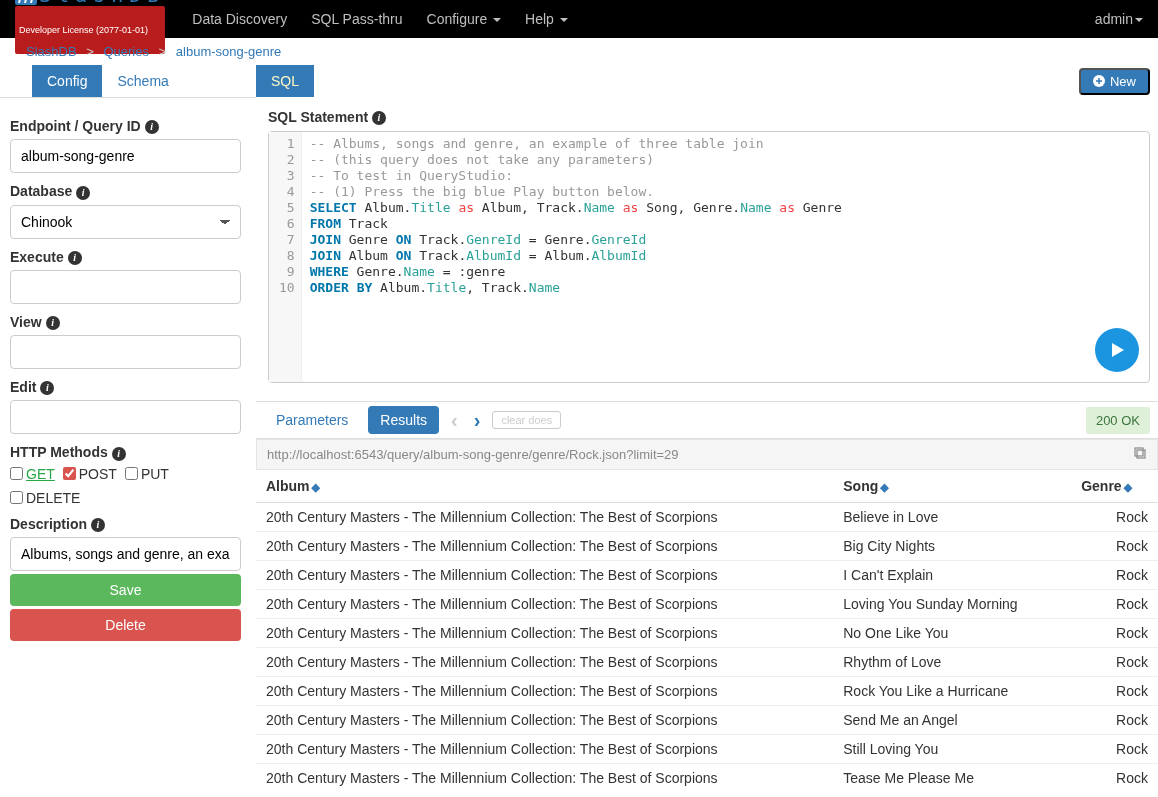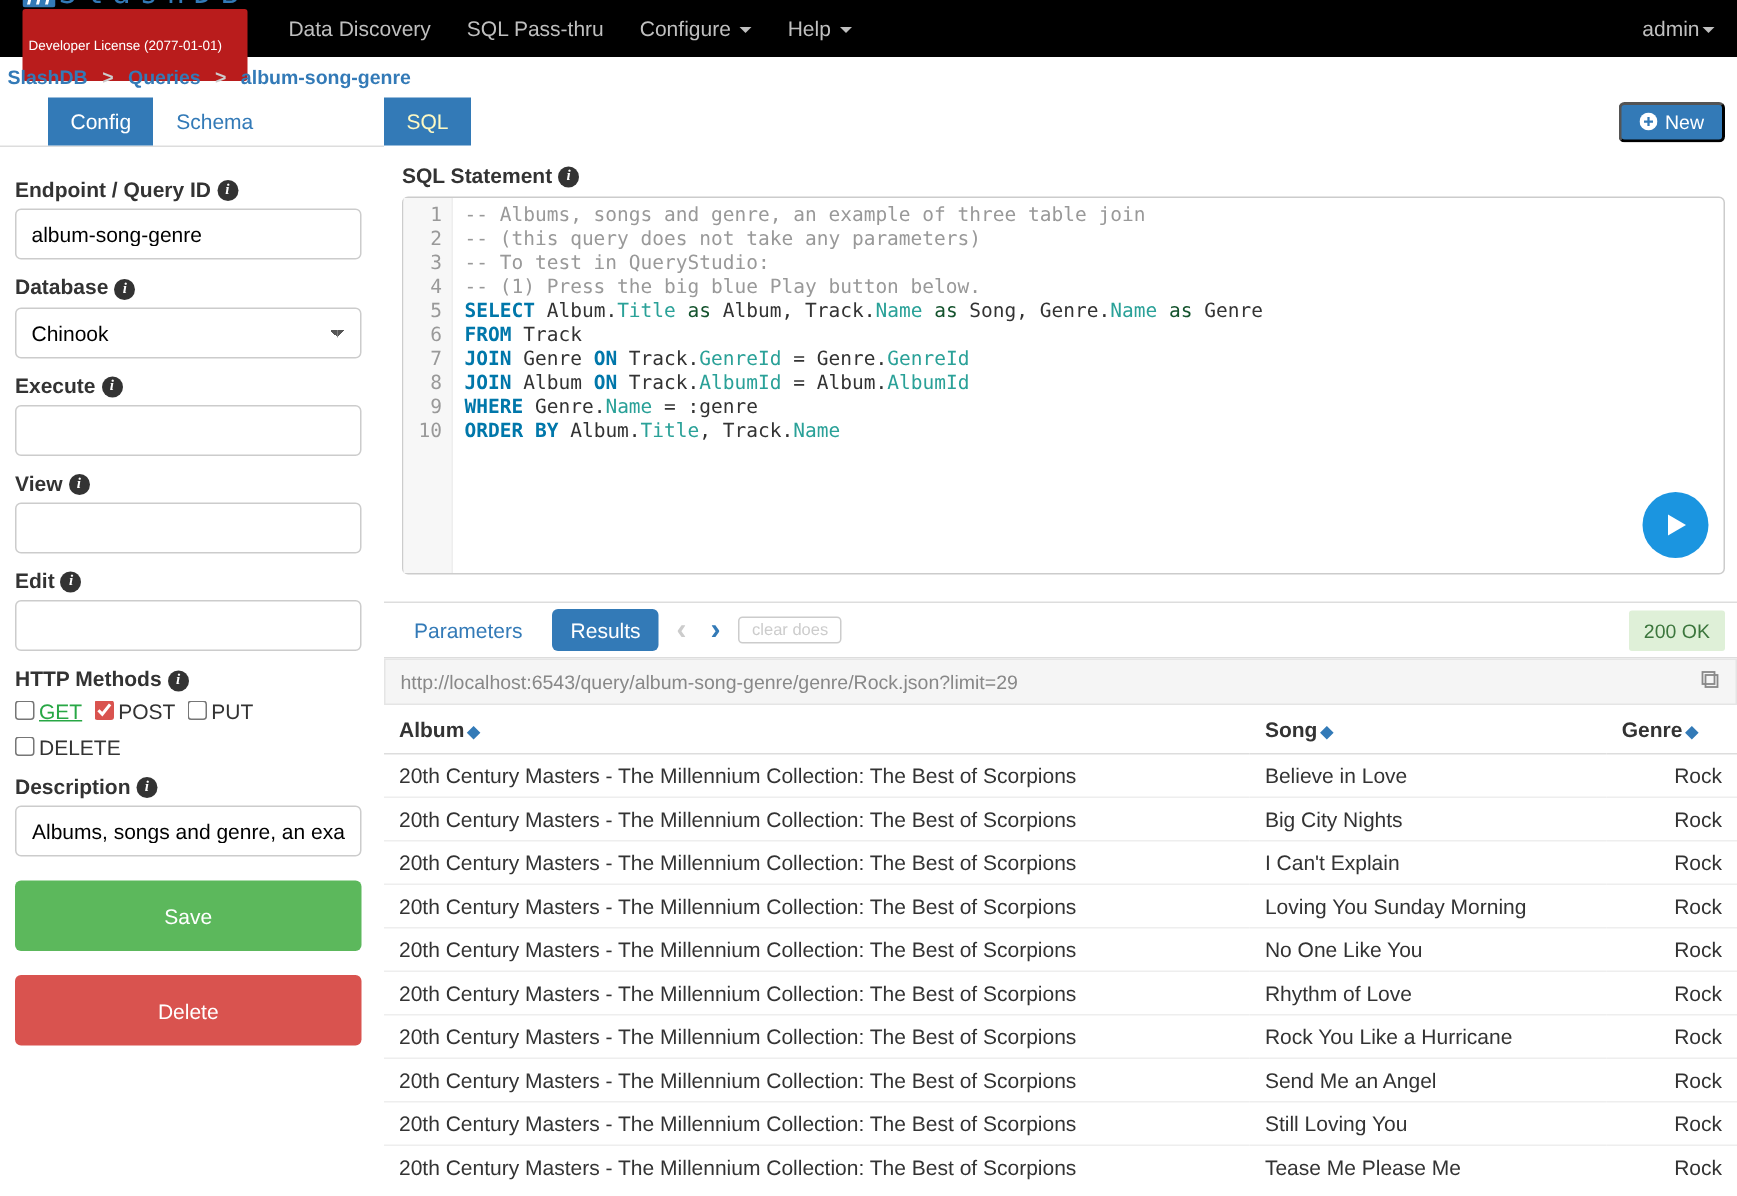--- a/index.html
+++ b/index.html
@@ -5,57 +5,57 @@
 * { box-sizing: border-box; margin: 0; padding: 0; }
 body { font-family: "Helvetica Neue", Helvetica, Arial, sans-serif; font-size: 14px; color: #333; background: #fff; }
 .navbar { background: #000; color: #fff; height: 38px; display: flex; align-items: center; padding: 0 15px; }
 .navbar-brand { display: flex; flex-direction: column; margin-right: 15px; }
 .brand-logo { color: #337ab7; font-family: monospace; font-size: 20px; letter-spacing: 6px; line-height: 1; display: flex; align-items: center; }
 .brand-logo svg { margin-right: 2px; }
 .brand-license { background: #b91c1c; color: #fff; font-size: 9px; padding: 19px 4px; border-radius: 2px; margin-top: 1px; }
 .nav-item { color: #bfbfbf; padding: 0 12px; cursor: pointer; font-size: 14px; }
 .nav-right { margin-left: auto; color: #bfbfbf; font-size: 14px; }
 .caret { display: inline-block; width: 0; height: 0; margin-left: 2px; vertical-align: middle; border-top: 4px solid; border-right: 4px solid transparent; border-left: 4px solid transparent; }
-.breadcrumb { padding: 6px 5px; font-size: 13px; font-weight: bold; }
+.breadcrumb { padding: 6px 26px; font-size: 13px; }
 .breadcrumb a { color: #337ab7; text-decoration: none; }
 .breadcrumb .sep { color: #ccc; margin: 0 6px; }
 .breadcrumb .cur { color: #337ab7; }
 .main { display: flex; }
 .sidebar { width: 256px; flex-shrink: 0; padding: 0 0 0 0; }
 .content { flex: 1; padding: 0 0 0 0; min-width: 0; }
 .tabs { display: flex; border-bottom: 1px solid #ddd; padding-left: 32px; }
 .tab { padding: 8px 15px; cursor: pointer; color: #337ab7; }
 .tab.active { background: #337ab7; color: #fff; }
 .form-section { padding: 10px 15px 0 10px; }
 .form-label { font-weight: bold; font-size: 14px; margin-top: 10px; margin-bottom: 5px; display: block; }
 .info-icon { display: inline-block; width: 14px; height: 14px; border-radius: 50%; background: #333; color: #fff; font-size: 10px; text-align: center; line-height: 14px; font-weight: bold; font-style: italic; font-family: serif; vertical-align: middle; }
 .form-control { width: 100%; padding: 6px 10px; border: 1px solid #ccc; border-radius: 4px; font-size: 14px; height: 34px; background: #fff; }
 select.form-control { appearance: none; background-image: linear-gradient(45deg, transparent 50%, #555 50%), linear-gradient(135deg, #555 50%, transparent 50%); background-position: calc(100% - 15px) 14px, calc(100% - 10px) 14px; background-size: 5px 5px, 5px 5px; background-repeat: no-repeat; }
 .checkbox-row { display: flex; gap: 8px; flex-wrap: wrap; margin-top: 5px; }
 .checkbox-item { display: flex; align-items: center; gap: 3px; }
 .checkbox-item input { margin: 0; }
 .checkbox-item.get label { color: #28a745; text-decoration: underline; }
 .checkbox-item.post input { accent-color: #d9534f; }
-.btn { display: block; width: 100%; padding: 6px 22px; border: none; border-radius: 4px; color: #fff; font-size: 14px; cursor: pointer; margin-top: 16px; text-align: center; height: 47px; }
+.btn { display: block; width: 100%; padding: 6px 22px; border: none; border-radius: 4px; color: #fff; font-size: 14px; cursor: pointer; margin-top: 3px; text-align: center; height: 32px; }
 .btn-save { background: #5cb85c; }
 .btn-delete { background: #d9534f; }
 .btn-new { background: #337ab7; color: #fff; padding: 4px 12px; border-radius: 4px; font-size: 13px; display: inline-flex; align-items: center; gap: 5px; cursor: pointer; height: auto; width: auto; margin: 0; }
 .content-header { display: flex; align-items: center; }
 .content-tabs { display: flex; }
 .content-tab { padding: 8px 15px; background: #337ab7; color: #fef9c3; }
 .content-header-right { margin-left: auto; padding-right: 8px; }
 .sql-section { padding: 12px 8px 0 12px; }
 .sql-label { font-weight: bold; font-size: 14px; margin-bottom: 6px; display: block; }
 .sql-editor { border: 1px solid #ccc; border-radius: 4px; display: flex; font-family: monospace; font-size: 13px; position: relative; height: 252px; }
 .gutter { background: #f7f7f7; border-right: 1px solid #eee; padding: 4px 6px 4px 10px; text-align: right; color: #999; line-height: 16px; }
 .code { padding: 4px 8px; line-height: 16px; white-space: pre; flex: 1; }
 .c-comment { color: #999; }
 .c-keyword { color: #0077aa; font-weight: bold; }
 .c-ident { color: #2aa198; }
-.c-op { color: #14532d; }
+.c-op { color: #ef4444; }
 .play-btn { position: absolute; right: 10px; bottom: 10px; width: 44px; height: 44px; border-radius: 50%; background: #1b95e0; display: flex; align-items: center; justify-content: center; cursor: pointer; }
 .play-btn svg { fill: #fff; }
 .result-tabs-row { display: flex; align-items: center; border: 1px solid #ddd; border-left: none; border-right: none; margin-top: 18px; padding: 4px 8px; gap: 8px; }
 .result-tab { padding: 6px 12px; color: #337ab7; cursor: pointer; border-radius: 4px; }
 .result-tab.active { background: #337ab7; color: #fff; }
 .nav-arrow { color: #337ab7; font-size: 20px; font-weight: bold; cursor: pointer; padding: 0 4px; }
 .nav-arrow.disabled { color: #ccc; }
 .clear-sort { border: 1px solid #ccc; color: #ccc; padding: 2px 8px; border-radius: 3px; font-size: 11px; background: #fff; }
 .status-ok { margin-left: auto; background: #dff0d8; color: #3c763d; padding: 6px 10px; font-size: 13px; border-radius: 2px; }
 .url-row { display: flex; align-items: center; background: #f5f5f5; border: 1px solid #e5e5e5; padding: 6px 10px; margin: 0; color: #888; font-size: 13px; gap: 16px; }

